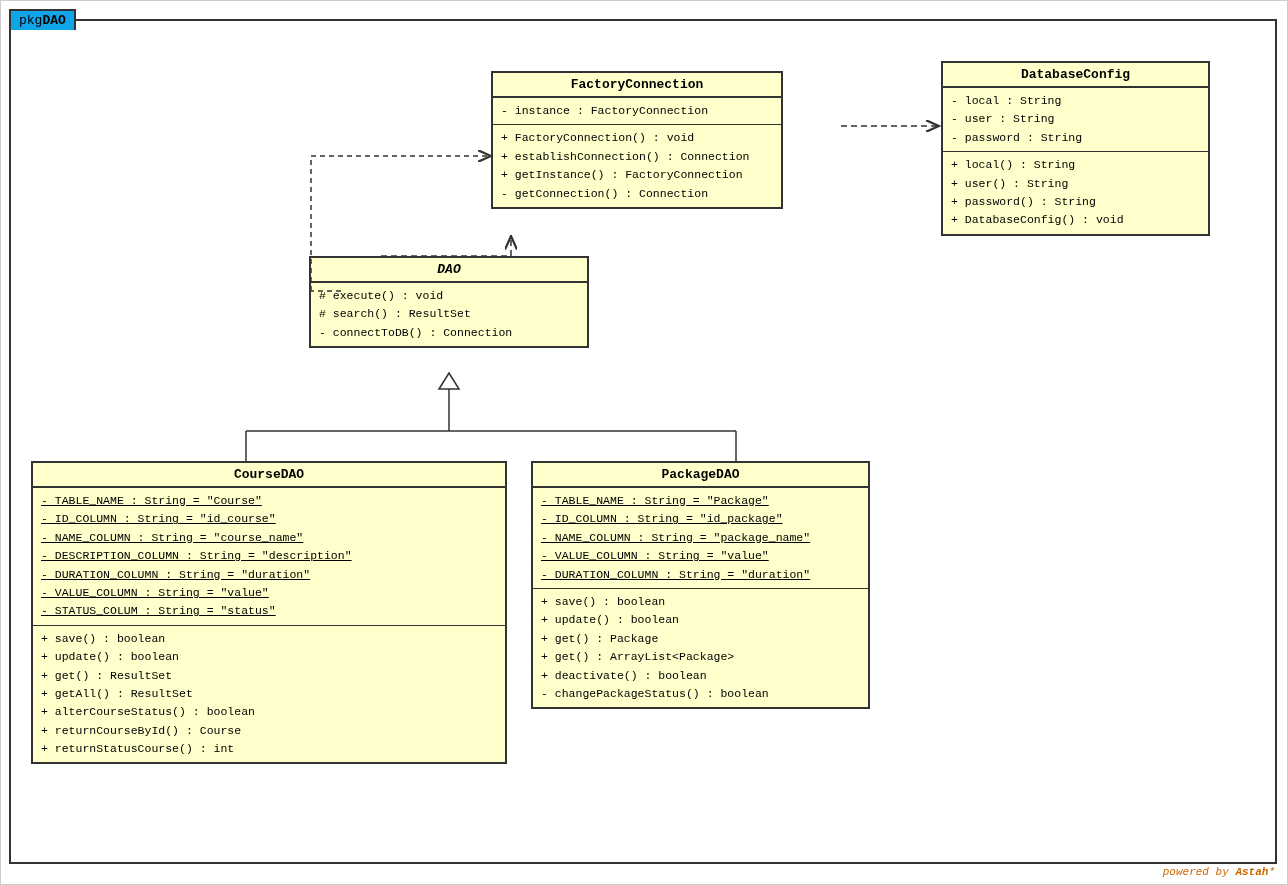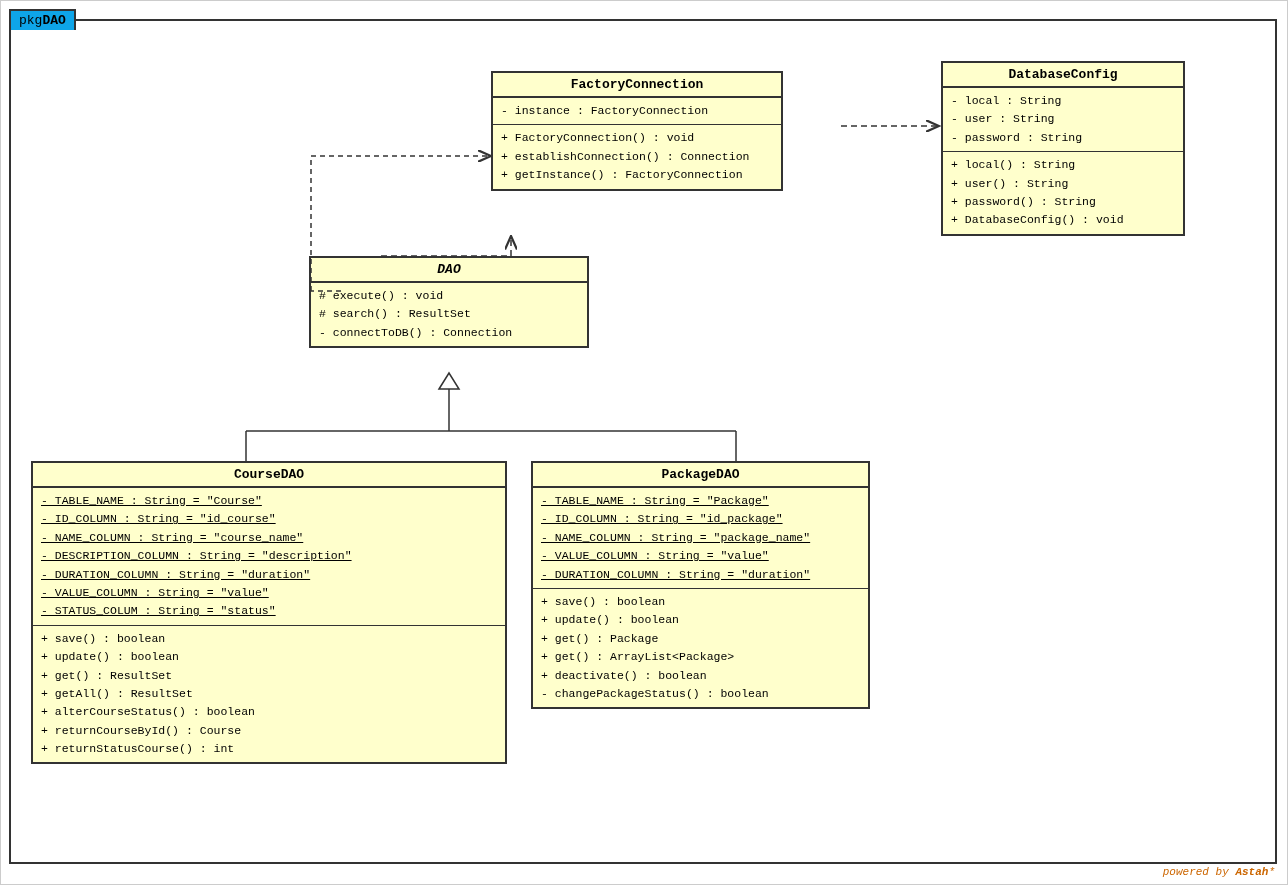--- a/index.html
+++ b/index.html
@@ -114,24 +114,25 @@
 
   <div class="uml-class" style="left:490px; top:70px; width:292px;">
     <div class="class-header">FactoryConnection</div>
     <div class="class-section">
       <p>- instance : FactoryConnection</p>
     </div>
     <div class="class-section">
       <p>+ FactoryConnection() : void</p>
       <p>+ establishConnection() : Connection</p>
       <p>+ getInstance() : FactoryConnection</p>
-    </div>
-  </div>
-
-  <div class="uml-class" style="left:940px; top:60px; width:244px;">
+      <p>- getConnection() : Connection</p>
+    </div>
+  </div>
+
+  <div class="uml-class" style="left:940px; top:60px; width:269px;">
     <div class="class-header">DatabaseConfig</div>
     <div class="class-section">
       <p>- local : String</p>
       <p>- user : String</p>
       <p>- password : String</p>
     </div>
     <div class="class-section">
       <p>+ local() : String</p>
       <p>+ user() : String</p>
       <p>+ password() : String</p>

